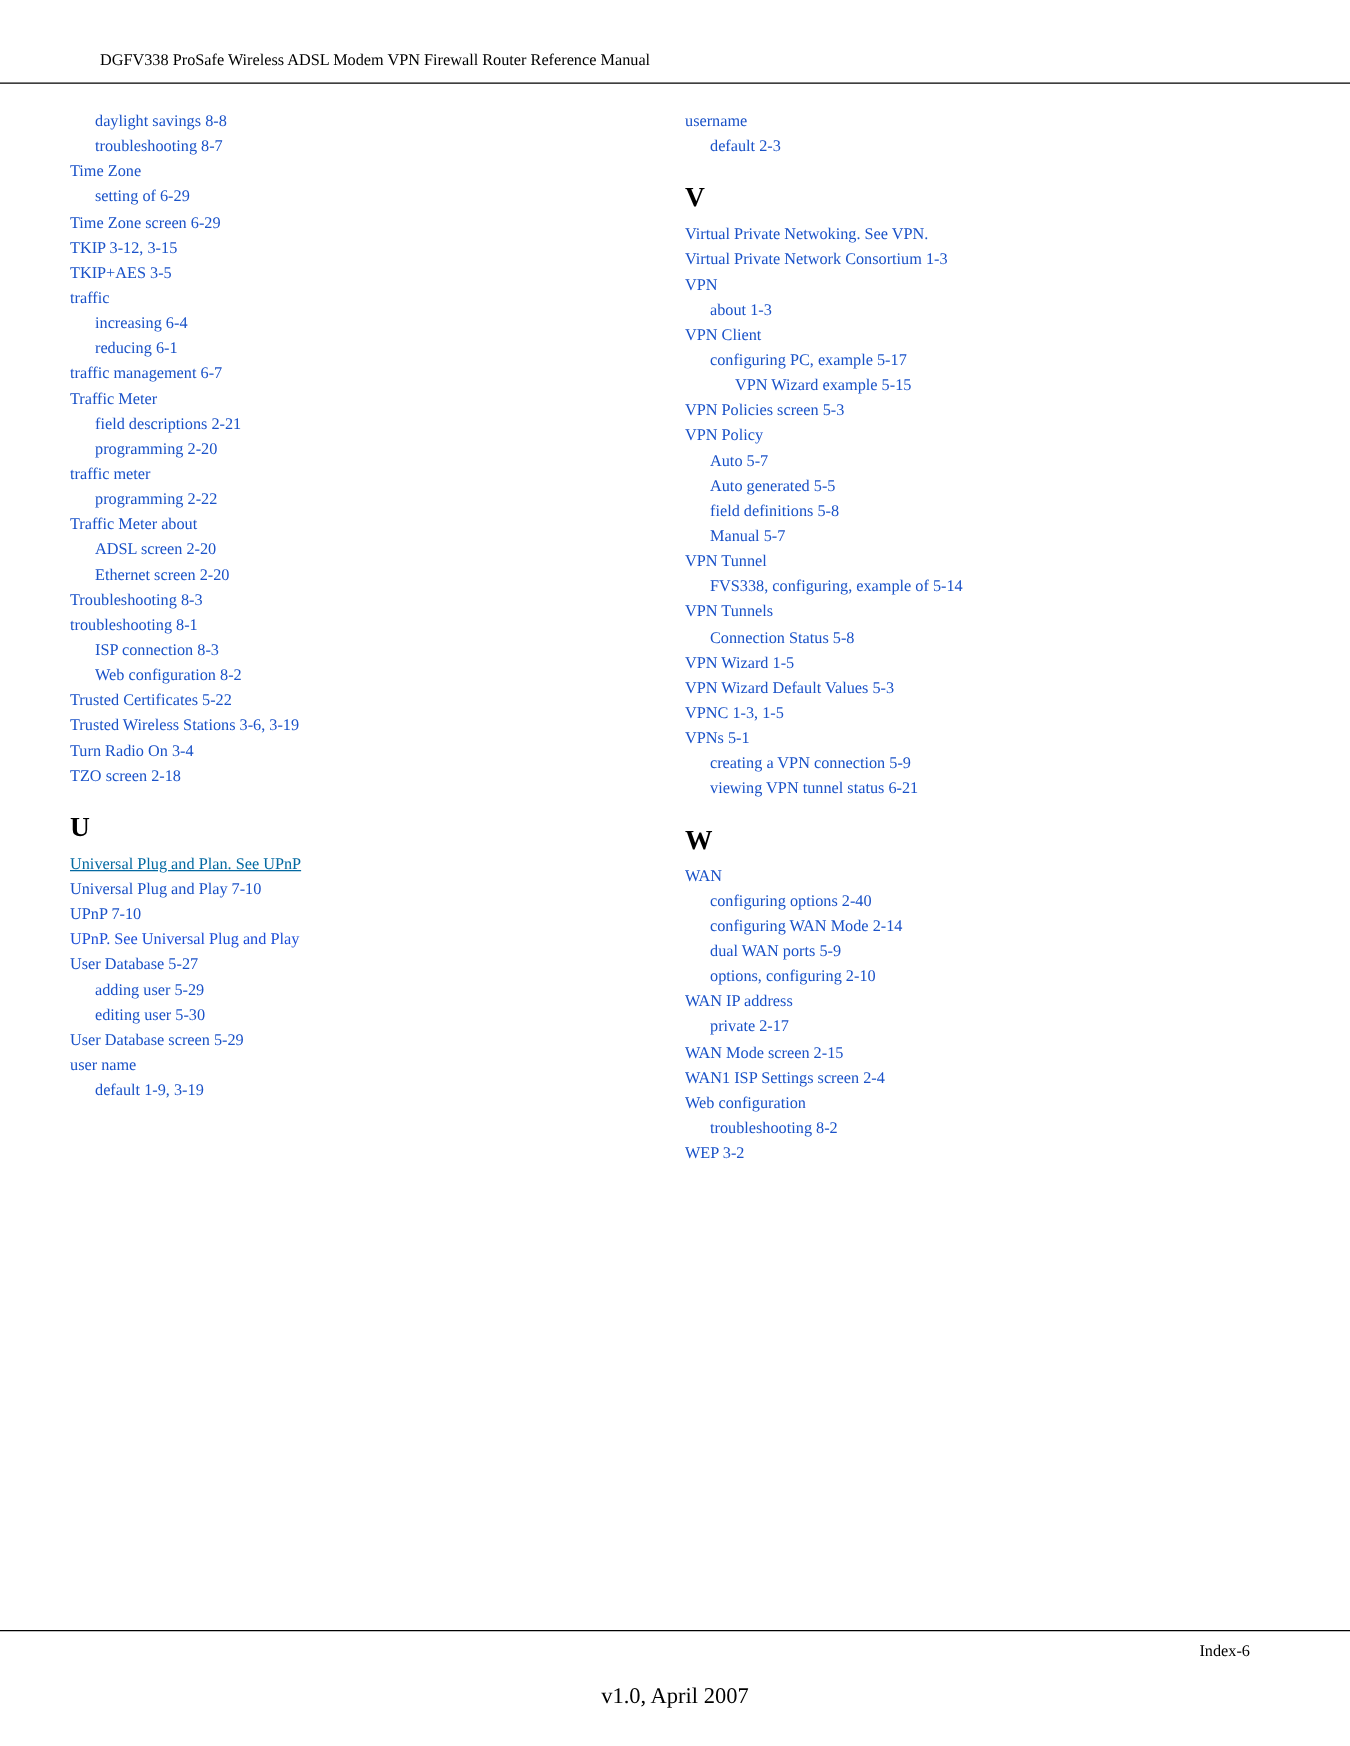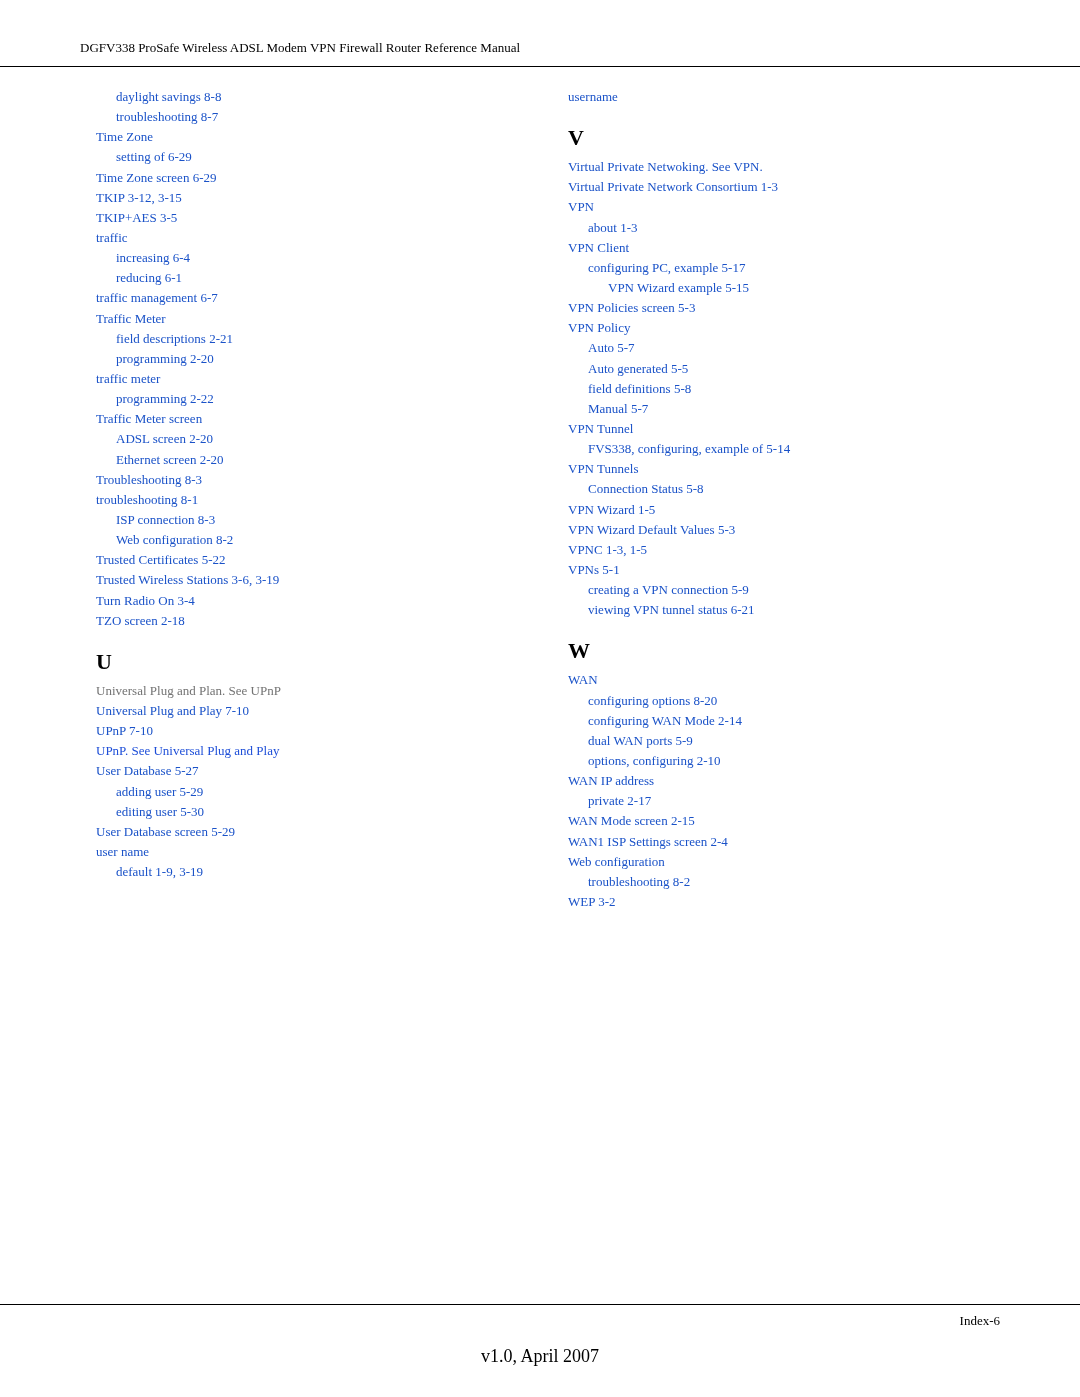--- a/index.html
+++ b/index.html
@@ -17,21 +17,21 @@
       padding: 0;
       position: relative;
     }
     .header {
       padding: 40px 80px 10px 80px;
       border-bottom: 1px solid #000;
       font-size: 13px;
     }
     .content {
       display: flex;
-      padding: 20px 80px 0 96px;
+      padding: 20px 80px 0 56px;
       gap: 40px;
     }
     .col-left {
       flex: 1;
       min-width: 0;
     }
     .col-right {
       flex: 1;
       min-width: 0;
     }
@@ -86,45 +86,46 @@
         <div class="entry" style="padding-left: 0px; color: rgb(26, 82, 200);">TKIP+AES  3-5</div>
         <div class="entry" style="padding-left: 0px; color: rgb(26, 82, 200);">traffic</div>
         <div class="entry" style="padding-left: 20px; color: rgb(26, 82, 200);">increasing  6-4</div>
         <div class="entry" style="padding-left: 20px; color: rgb(26, 82, 200);">reducing  6-1</div>
         <div class="entry" style="padding-left: 0px; color: rgb(26, 82, 200);">traffic management  6-7</div>
         <div class="entry" style="padding-left: 0px; color: rgb(26, 82, 200);">Traffic Meter</div>
         <div class="entry" style="padding-left: 20px; color: rgb(26, 82, 200);">field descriptions  2-21</div>
         <div class="entry" style="padding-left: 20px; color: rgb(26, 82, 200);">programming  2-20</div>
         <div class="entry" style="padding-left: 0px; color: rgb(26, 82, 200);">traffic meter</div>
         <div class="entry" style="padding-left: 20px; color: rgb(26, 82, 200);">programming  2-22</div>
-        <div class="entry" style="padding-left: 0px; color: rgb(26, 82, 200);">Traffic Meter screen</div>
+        <div class="entry" style="padding-left: 0px; color: rgb(26, 82, 200);">Traffic Meter about</div>
         <div class="entry" style="padding-left: 20px; color: rgb(26, 82, 200);">ADSL screen  2-20</div>
         <div class="entry" style="padding-left: 20px; color: rgb(26, 82, 200);">Ethernet screen  2-20</div>
         <div class="entry" style="padding-left: 0px; color: rgb(26, 82, 200); font-family: Liberation Serif, serif;">Troubleshooting  8-3</div>
         <div class="entry" style="padding-left: 0px; color: rgb(26, 82, 200);">troubleshooting  8-1</div>
         <div class="entry" style="padding-left: 20px; color: rgb(26, 82, 200);">ISP connection  8-3</div>
         <div class="entry" style="padding-left: 20px; color: rgb(26, 82, 200);">Web configuration  8-2</div>
         <div class="entry" style="padding-left: 0px; color: rgb(26, 82, 200);">Trusted Certificates  5-22</div>
         <div class="entry" style="padding-left: 0px; color: rgb(26, 82, 200);">Trusted Wireless Stations  3-6, 3-19</div>
         <div class="entry" style="padding-left: 0px; color: rgb(26, 82, 200);">Turn Radio On  3-4</div>
         <div class="entry" style="padding-left: 0px; color: rgb(26, 82, 200);">TZO screen  2-18</div>
         <div class="section-letter">U</div>
-        <div class="entry" style="padding-left: 0px; color: #737373;">Universal Plug and Plan. See UPnP</div>
+        <div class="entry" style="padding-left: 0px; color: #0369a1; text-decoration: underline;">Universal Plug and Plan. See UPnP</div>
         <div class="entry" style="padding-left: 0px; color: rgb(26, 82, 200);">Universal Plug and Play  7-10</div>
         <div class="entry" style="padding-left: 0px; color: rgb(26, 82, 200);">UPnP  7-10</div>
         <div class="entry" style="padding-left: 0px; color: #1d4ed8;">UPnP. See Universal Plug and Play</div>
         <div class="entry" style="padding-left: 0px; color: rgb(26, 82, 200);">User Database  5-27</div>
         <div class="entry" style="padding-left: 20px; color: rgb(26, 82, 200);">adding user  5-29</div>
         <div class="entry" style="padding-left: 20px; color: rgb(26, 82, 200);">editing user  5-30</div>
         <div class="entry" style="padding-left: 0px; color: rgb(26, 82, 200);">User Database screen  5-29</div>
         <div class="entry" style="padding-left: 0px; color: rgb(26, 82, 200);">user name</div>
         <div class="entry" style="padding-left: 20px; color: rgb(26, 82, 200);">default  1-9, 3-19</div>
       </div>
     <div class="col-right" id="right-col">
         <div class="entry" style="padding-left: 0px; color: rgb(26, 82, 200);">username</div>
+        <div class="entry" style="padding-left: 20px; color: rgb(26, 82, 200);">default  2-3</div>
         <div class="section-letter">V</div>
         <div class="entry" style="padding-left: 0px; color: rgb(26, 82, 200);">Virtual Private Netwoking. See VPN.</div>
         <div class="entry" style="padding-left: 0px; color: rgb(26, 82, 200);">Virtual Private Network Consortium  1-3</div>
         <div class="entry" style="padding-left: 0px; color: rgb(26, 82, 200);">VPN</div>
         <div class="entry" style="padding-left: 20px; color: rgb(26, 82, 200);">about  1-3</div>
         <div class="entry" style="padding-left: 0px; color: rgb(26, 82, 200);">VPN Client</div>
         <div class="entry" style="padding-left: 20px; color: rgb(26, 82, 200);">configuring PC, example  5-17</div>
         <div class="entry" style="padding-left: 40px; color: rgb(26, 82, 200);">VPN Wizard example  5-15</div>
         <div class="entry" style="padding-left: 0px; color: rgb(26, 82, 200);">VPN Policies screen  5-3</div>
         <div class="entry" style="padding-left: 0px; color: rgb(26, 82, 200);">VPN Policy</div>
@@ -137,21 +138,21 @@
         <div class="entry" style="padding-left: 0px; color: rgb(26, 82, 200);">VPN Tunnels</div>
         <div class="entry" style="padding-left: 20px; color: rgb(26, 82, 200);">Connection Status  5-8</div>
         <div class="entry" style="padding-left: 0px; color: rgb(26, 82, 200);">VPN Wizard  1-5</div>
         <div class="entry" style="padding-left: 0px; color: rgb(26, 82, 200);">VPN Wizard Default Values  5-3</div>
         <div class="entry" style="padding-left: 0px; color: rgb(26, 82, 200);">VPNC  1-3, 1-5</div>
         <div class="entry" style="padding-left: 0px; color: rgb(26, 82, 200);">VPNs  5-1</div>
         <div class="entry" style="padding-left: 20px; color: rgb(26, 82, 200);">creating a VPN connection  5-9</div>
         <div class="entry" style="padding-left: 20px; color: rgb(26, 82, 200);">viewing VPN tunnel status  6-21</div>
         <div class="section-letter">W</div>
         <div class="entry" style="padding-left: 0px; color: rgb(26, 82, 200);">WAN</div>
-        <div class="entry" style="padding-left: 20px; color: rgb(26, 82, 200);">configuring options  8-20</div>
+        <div class="entry" style="padding-left: 20px; color: rgb(26, 82, 200);">configuring options  2-40</div>
         <div class="entry" style="padding-left: 20px; color: rgb(26, 82, 200);">configuring WAN Mode  2-14</div>
         <div class="entry" style="padding-left: 20px; color: rgb(26, 82, 200);">dual WAN ports  5-9</div>
         <div class="entry" style="padding-left: 20px; color: rgb(26, 82, 200);">options, configuring  2-10</div>
         <div class="entry" style="padding-left: 0px; color: rgb(26, 82, 200);">WAN IP address</div>
         <div class="entry" style="padding-left: 20px; color: rgb(26, 82, 200);">private  2-17</div>
         <div class="entry" style="padding-left: 0px; color: rgb(26, 82, 200);">WAN Mode screen  2-15</div>
         <div class="entry" style="padding-left: 0px; color: rgb(26, 82, 200);">WAN1 ISP Settings screen  2-4</div>
         <div class="entry" style="padding-left: 0px; color: rgb(26, 82, 200);">Web configuration</div>
         <div class="entry" style="padding-left: 20px; color: rgb(26, 82, 200);">troubleshooting  8-2</div>
         <div class="entry" style="padding-left: 0px; color: rgb(26, 82, 200);">WEP  3-2</div>

